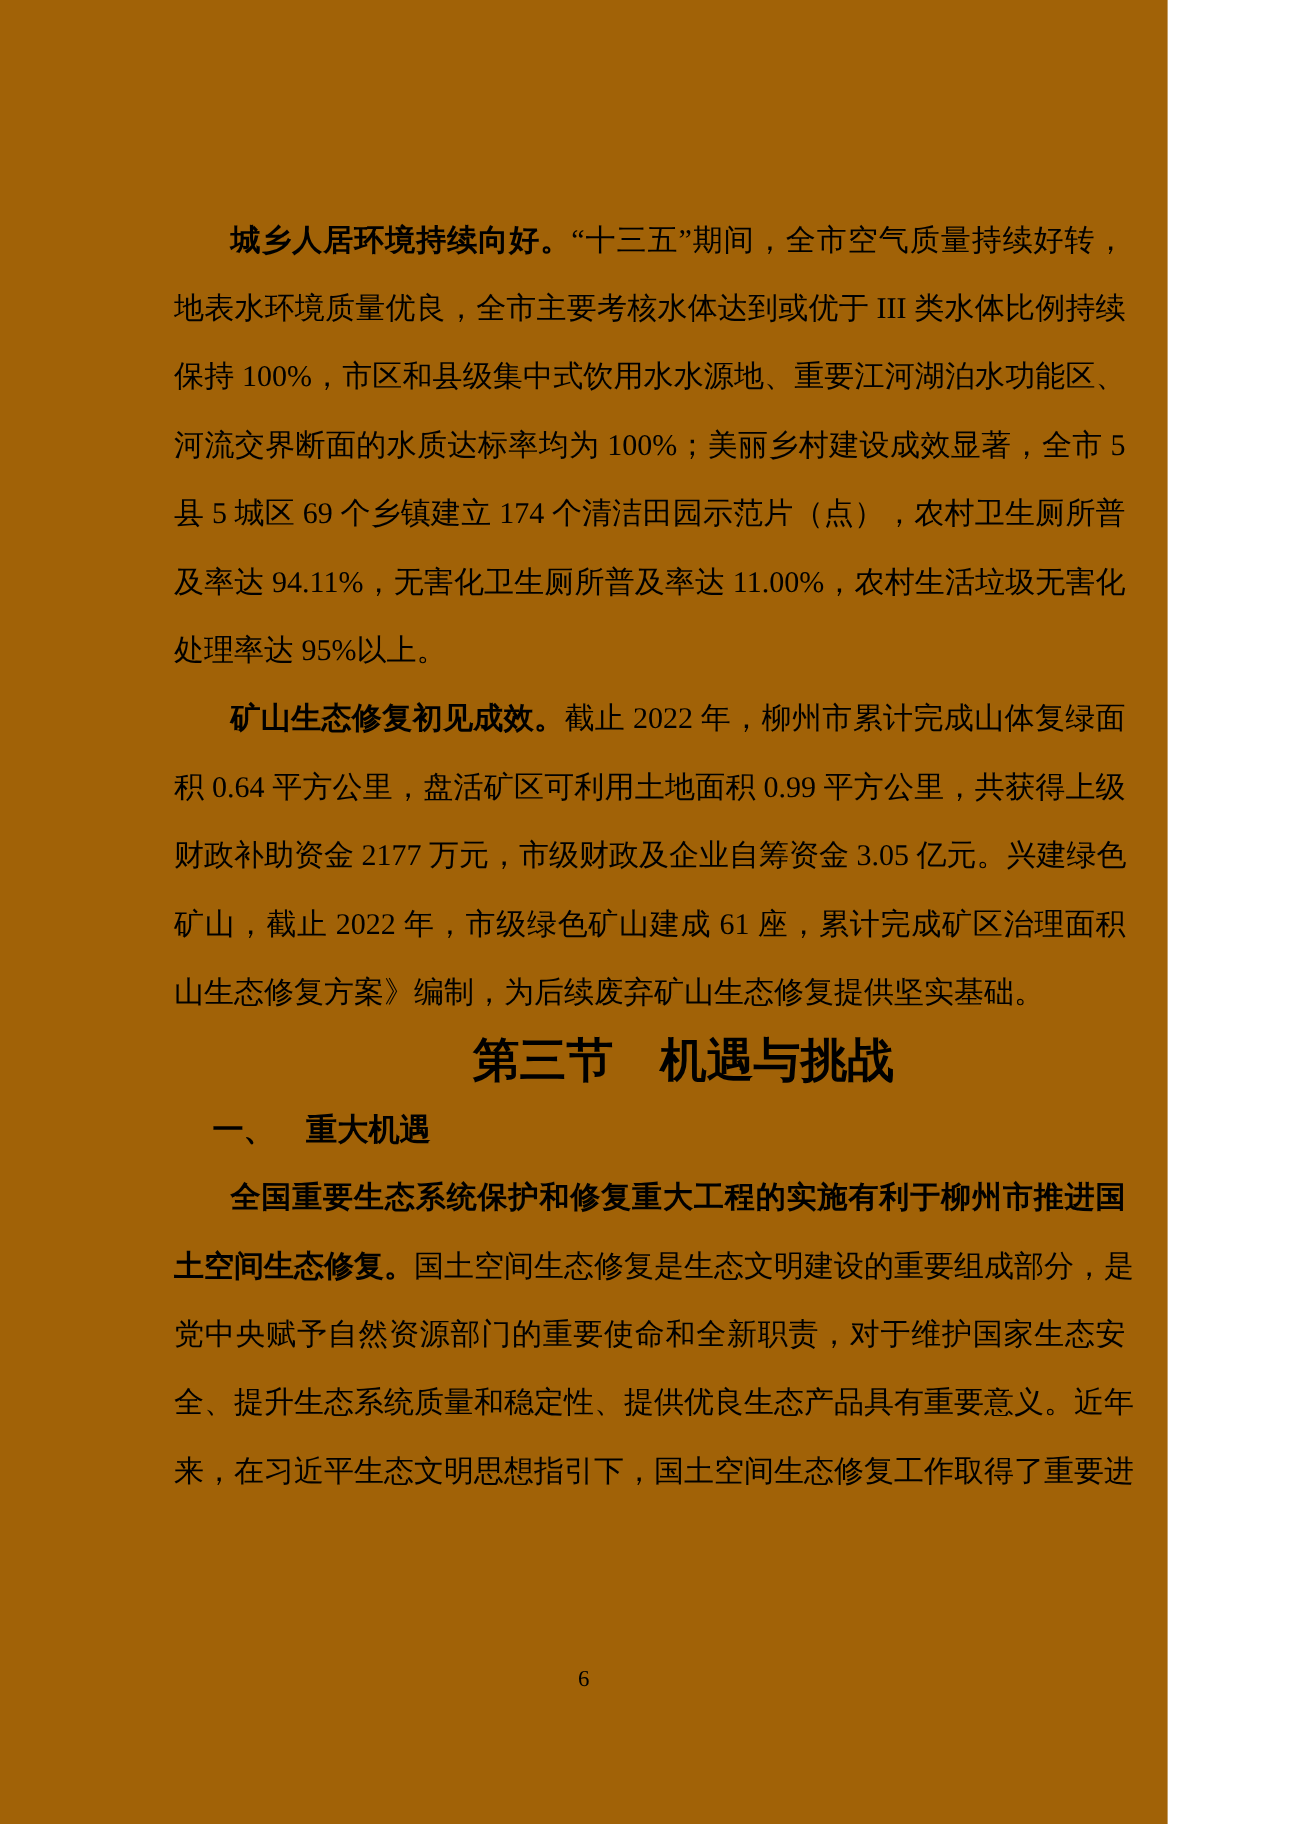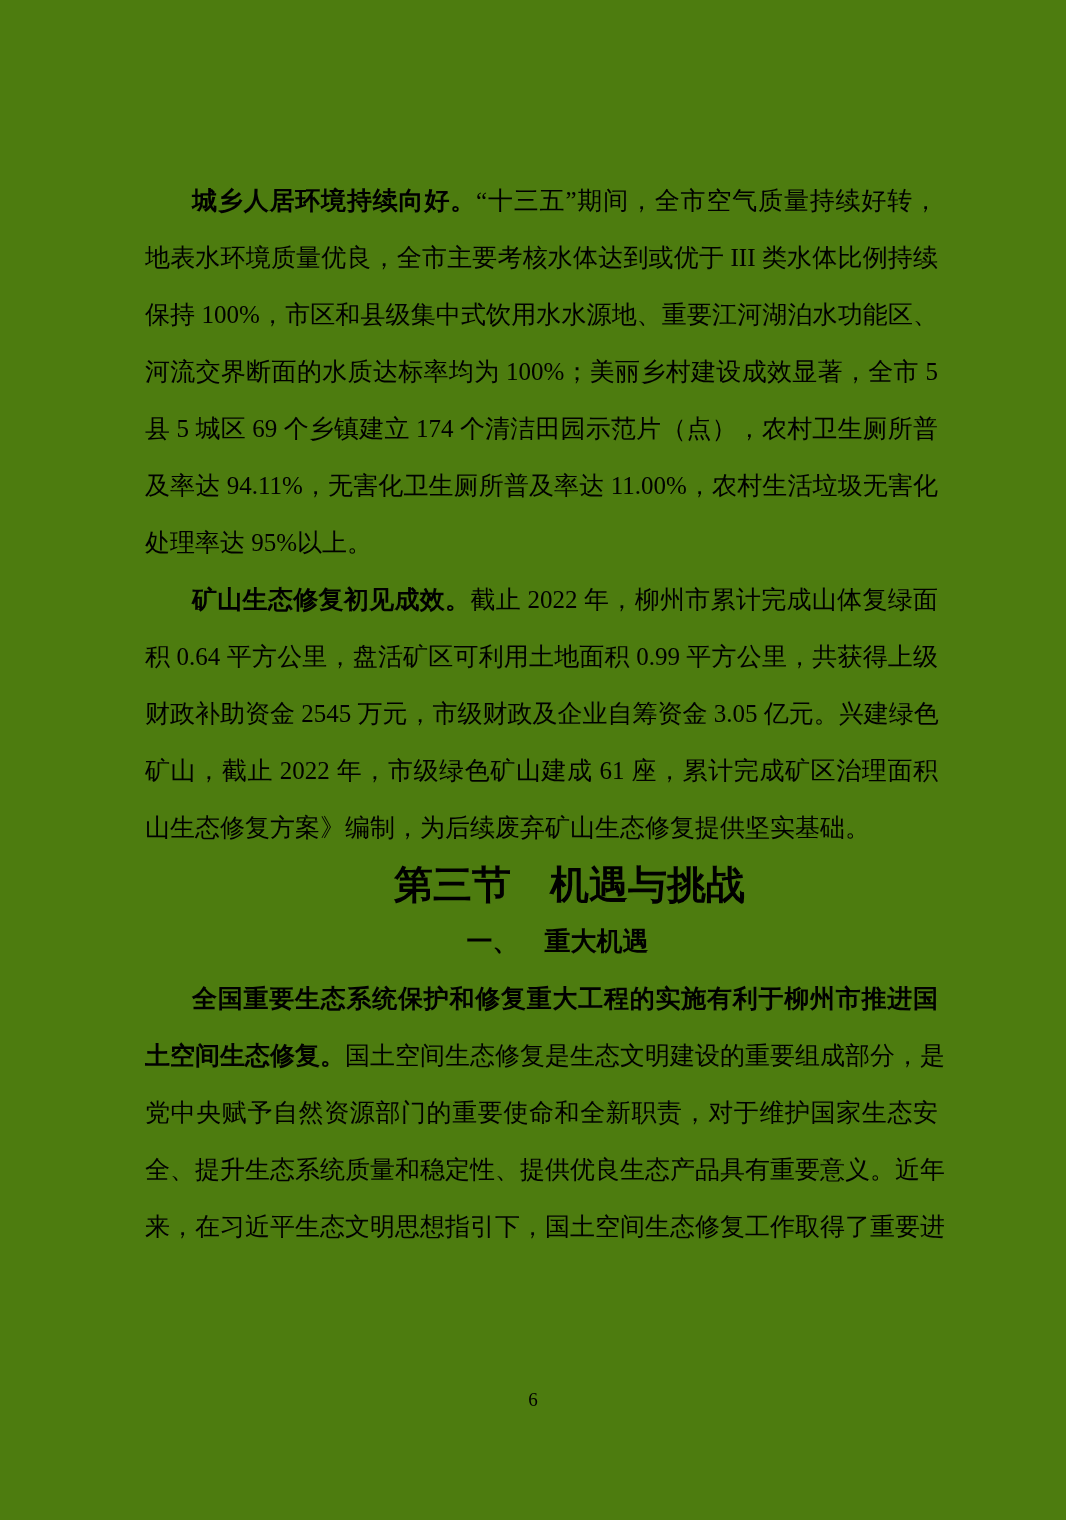--- a/index.html
+++ b/index.html
@@ -2,23 +2,23 @@
 <html><head>
 <meta charset="utf-8">
 <style>
   html, body {
     margin: 0;
     padding: 0;
     background: #ffffff;
   }
   .page {
     position: relative;
-    width: 1066px;
+    width: 973px;
     height: 1520px;
-    background: #4d7c0f;
+    background: #a16207;
     color: #000000;
     font-family: "Liberation Serif", "DejaVu Serif", serif;
     overflow: hidden;
   }
   .flow {
     position: absolute;
     left: 145px;
     top: 172px;
     width: 793px;
   }
@@ -48,21 +48,20 @@
     text-align: center;
     text-indent: 56px;
   }
   .subheading {
     height: 57px;
     line-height: 57px;
     font-size: 26px;
     font-weight: 700;
     font-family: "Liberation Sans", "DejaVu Sans", sans-serif;
     text-indent: 32px;
-    text-align: center;
   }
   .footer {
     position: absolute;
     left: 0;
     top: 1385px;
     width: 100%;
     height: 30px;
     line-height: 30px;
     text-align: center;
     font-size: 19px;
@@ -79,21 +78,21 @@
           <div class="line"><span>地表水环境质量优良，全市主要考核水体达到或优于 III 类水体比例持续</span></div>
           <div class="line"><span>保持 100%，市区和县级集中式饮用水水源地、重要江河湖泊水功能区、</span></div>
           <div class="line"><span>河流交界断面的水质达标率均为 100%；美丽乡村建设成效显著，全市 5</span></div>
           <div class="line"><span>县 5 城区 69 个乡镇建立 174 个清洁田园示范片（点），农村卫生厕所普</span></div>
           <div class="line"><span>及率达 94.11%，无害化卫生厕所普及率达 11.00%，农村生活垃圾无害化</span></div>
           <div class="line last"><span>处理率达 95%以上。</span></div>
         </div>
         <div class="para">
           <div class="line indent"><span class="lead">矿山生态修复初见成效。</span><span>截止 2022 年，柳州市累计完成山体复绿面</span></div>
           <div class="line"><span>积 0.64 平方公里，盘活矿区可利用土地面积 0.99 平方公里，共获得上级</span></div>
-          <div class="line"><span>财政补助资金 2545 万元，市级财政及企业自筹资金 3.05 亿元。兴建绿色</span></div>
+          <div class="line"><span>财政补助资金 2177 万元，市级财政及企业自筹资金 3.05 亿元。兴建绿色</span></div>
           <div class="line"><span>矿山，截止 2022 年，市级绿色矿山建成 61 座，累计完成矿区治理面积</span></div>
           <div class="line last"><span>山生态修复方案》编制，为后续废弃矿山生态修复提供坚实基础。</span></div>
         </div>
       </div>
     <div class="heading">第三节　机遇与挑战</div>
     <div class="subheading">一、　重大机遇</div>
     <div id="para-group-2">
         <div class="para">
           <div class="line indent"><span class="lead">全国重要生态系统保护和修复重大工程的实施有利于柳州市推进国</span></div>
           <div class="line"><span class="lead">土空间生态修复。</span><span>国土空间生态修复是生态文明建设的重要组成部分，是</span></div>

